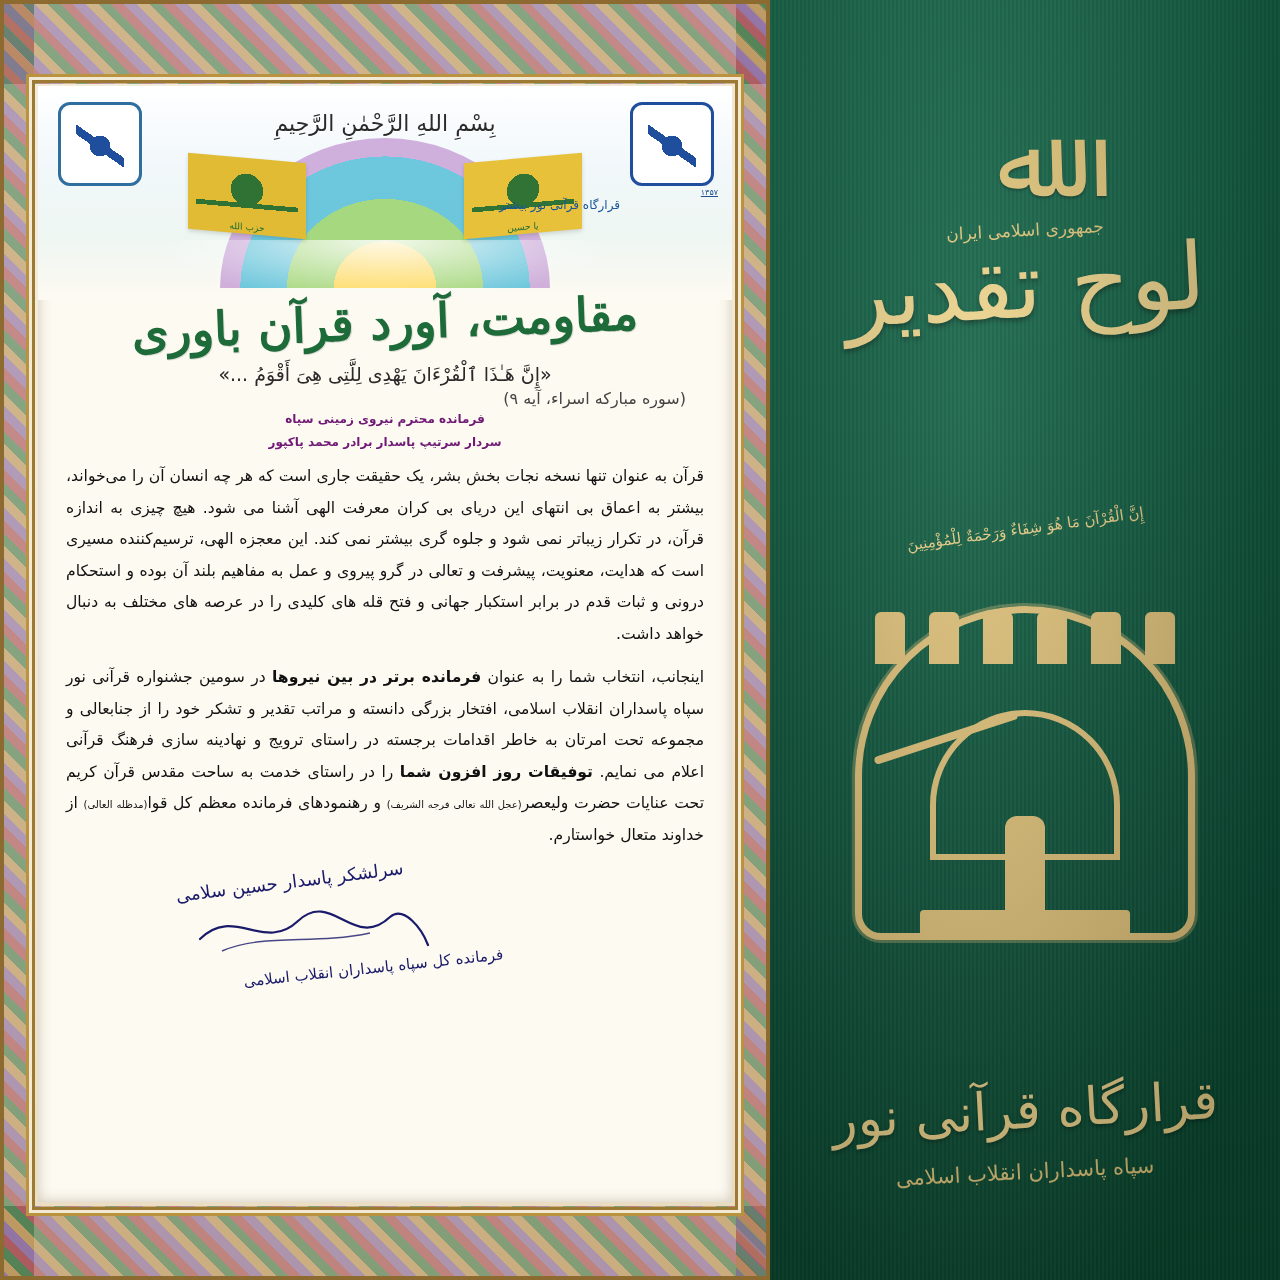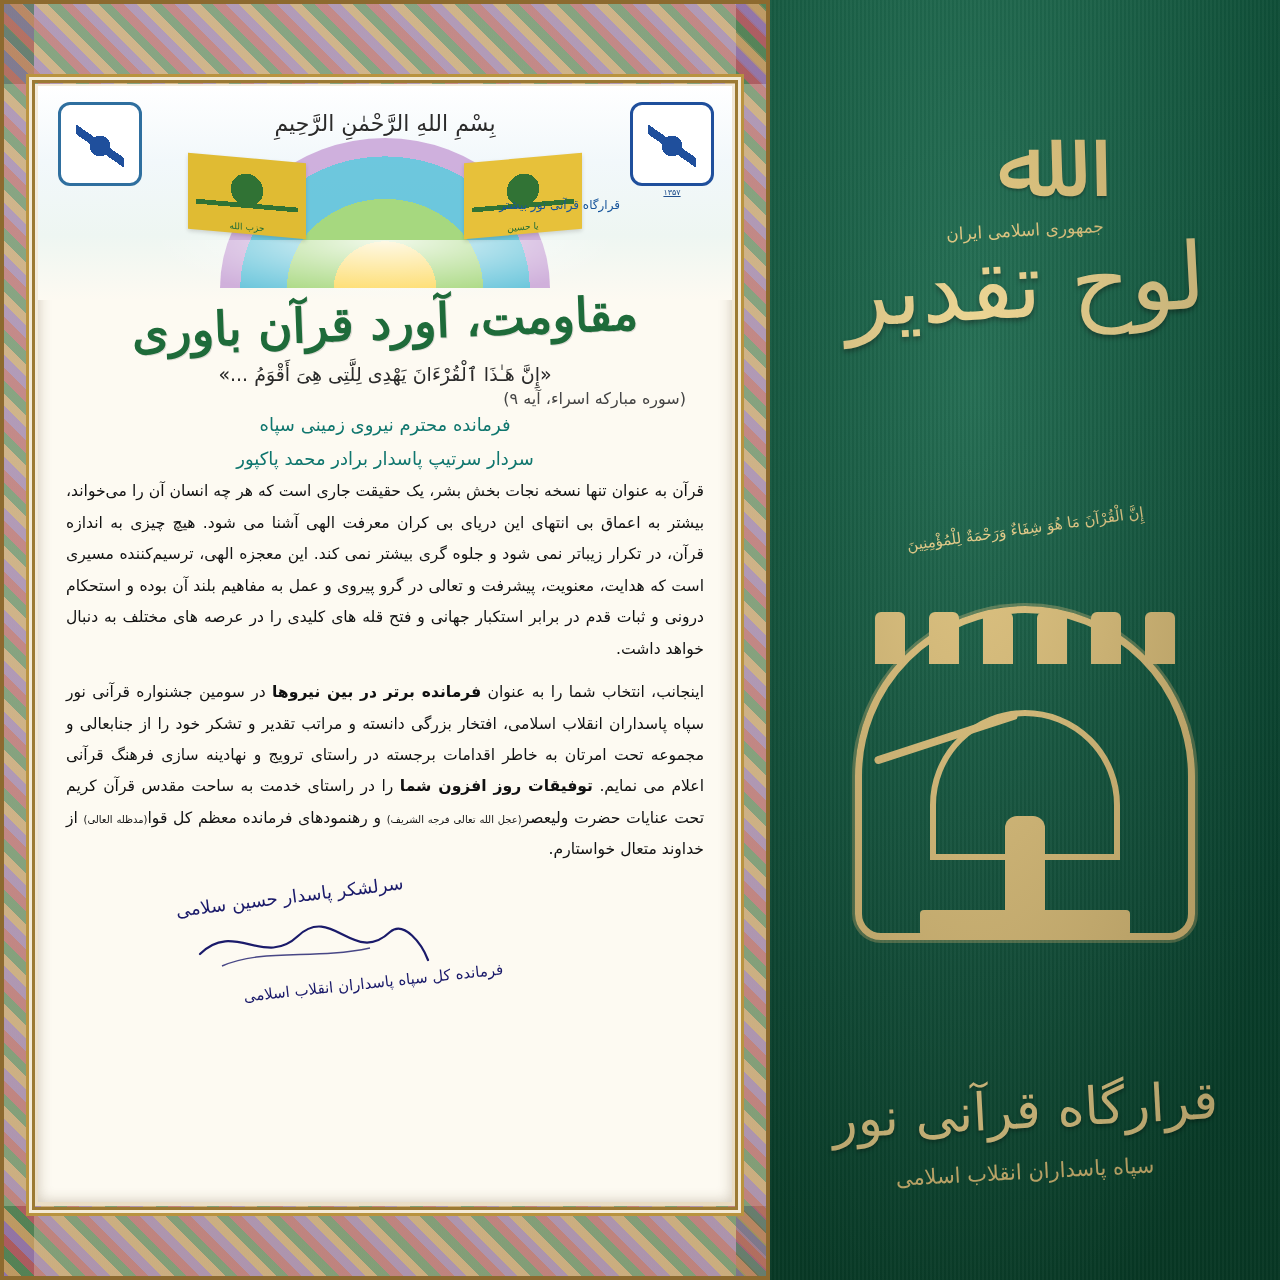--- a/index.html
+++ b/index.html
@@ -145,21 +145,20 @@
   .logo .badge::before {
     content: "";
     position: absolute;
     left: 50%; top: 52%; transform: translate(-50%,-50%);
     width: 48px; height: 48px;
     background:
       radial-gradient(circle at 50% 50%, #1f4f9c 0 30%, transparent 30%),
       linear-gradient(35deg, transparent 44%, #1f4f9c 44% 56%, transparent 56%);
   }
   .logo .cap {
-    text-align: center;
     font-size: 8px;
     color: #20508f;
     margin-top: 2px;
     white-space: nowrap;
     text-decoration: underline;
   }
   .org-caption {
     position: absolute;
     right: 112px; top: 112px;
     font-size: 12px; color: #17559b;
@@ -198,34 +197,34 @@
 
   .loh {
     margin: 22px 0 4px;
     text-align: center;
     font-size: 30px;
     color: #1b1b1b;
     font-family: "DejaVu Serif", serif;
   }
   .addressee {
     text-align: center;
-    font-size: 18px;
-    font-weight: normal;
-    color: #0f766e;
+    font-size: 12px;
+    font-weight: bold;
+    color: #701a75;
     line-height: 1.9;
   }
   .salam {
     margin-top: 16px;
     text-align: right;
     padding-right: 112px;
     font-size: 16px;
     color: #141414;
   }
   .body-text {
-    margin-top: 0;
+    margin-top: 8px;
     font-size: 15.6px;
     line-height: 2.02;
     color: #111;
     text-align: justify;
     text-justify: inter-word;
     direction: rtl;
   }
   .body-text p { margin: 0 0 12px; }
   .body-text b { font-weight: bold; }
   .tiny { font-size: 10px; }

